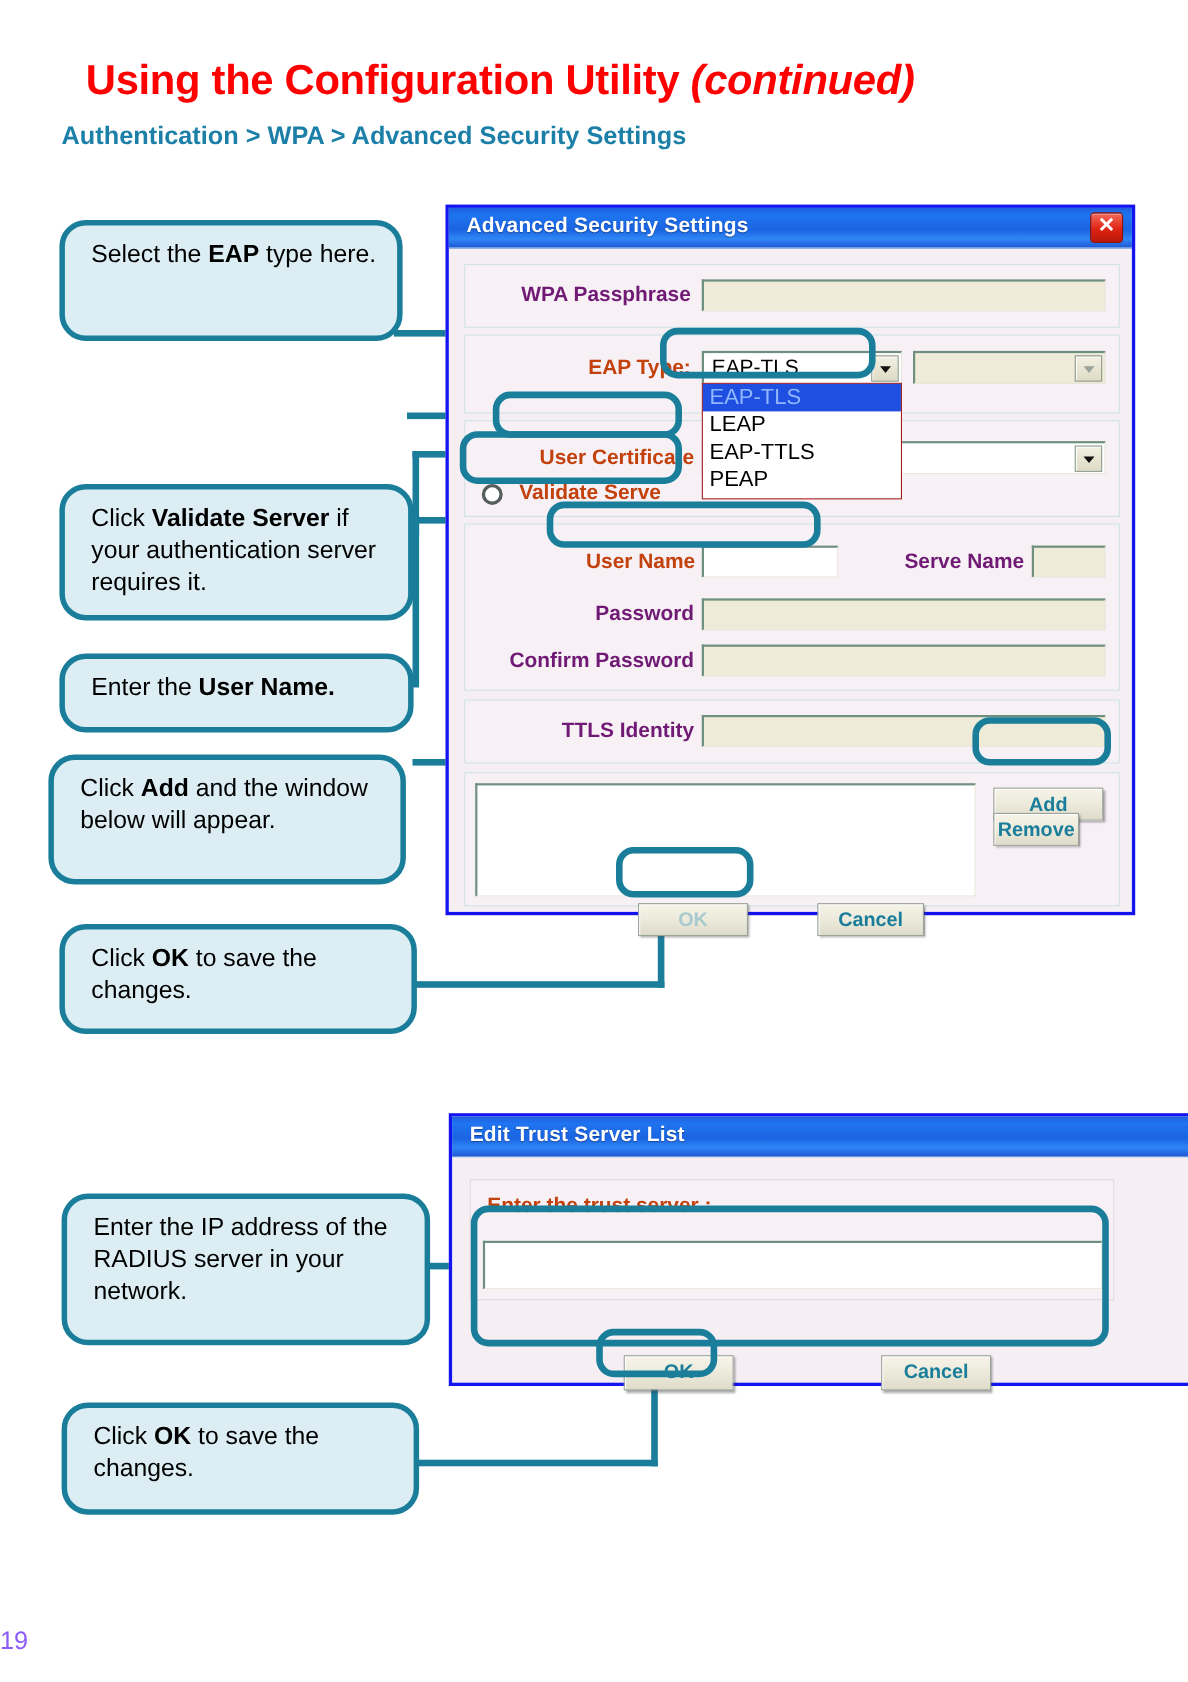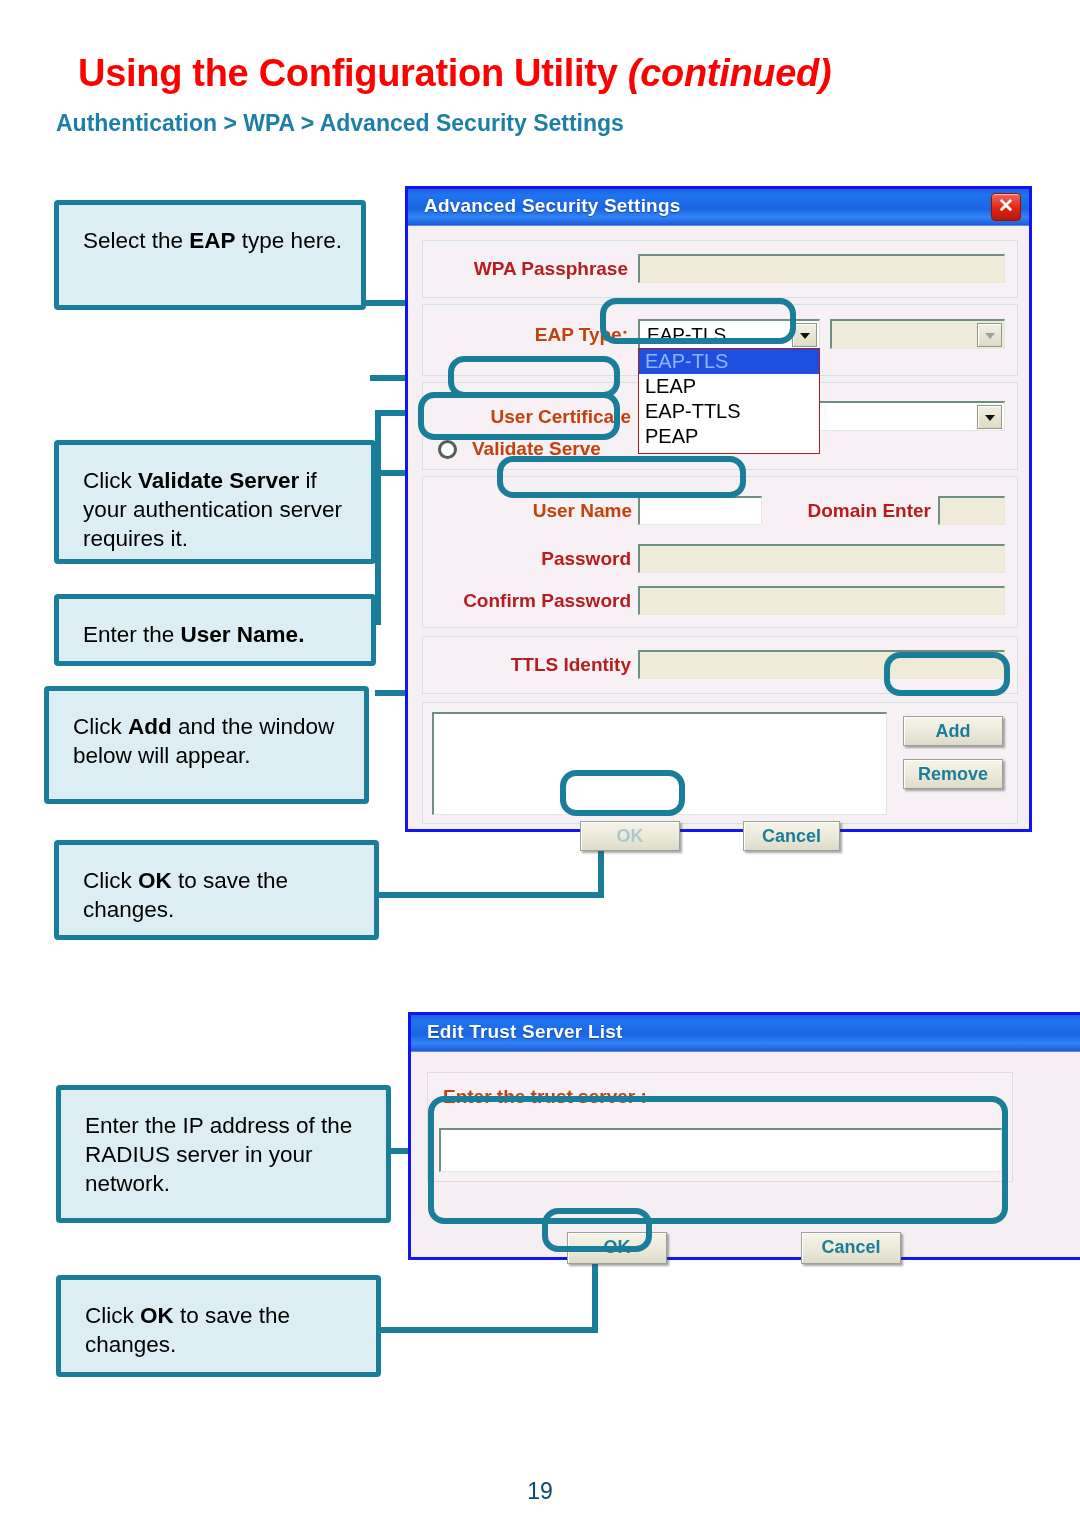--- a/index.html
+++ b/index.html
@@ -39,25 +39,25 @@
     position: absolute;
     background: #1a7e9b;
   }
 
   
   .callout {
     position: absolute;
     box-sizing: border-box;
     background: #dceef4;
     border: 5px solid #1a7e9b;
-    border-radius: 4px;
+    border-radius: 24px;
     color: #000000;
     font-size: 22.5px;
     line-height: 29px;
-    padding: 21px 16px 11px 24px;
+    padding: 11px 16px 11px 24px;
   }
   .callout b { font-weight: bold; }
 
   
   .dialog {
     position: absolute;
     box-sizing: border-box;
     border: 3px solid #1414f0;
     background: #f5eef3;
   }
@@ -96,21 +96,21 @@
   
   .grp {
     position: absolute;
     box-sizing: border-box;
     border: 1px solid #cfe3e3;
     background: #f7f1f6;
   }
 
   .fld-label {
     position: absolute;
-    color: #b91c1c;
+    color: #701a75;
     font-size: 19px;
     font-weight: bold;
     text-align: right;
     white-space: nowrap;
   }
   .fld-label.on { color: #c2410c; }
 
   .textbox {
     position: absolute;
     box-sizing: border-box;
@@ -223,23 +223,22 @@
     border-radius: 16px;
     background: transparent;
     z-index: 30;
     pointer-events: none;
   }
 
   #page-number {
     position: absolute;
     left: 0; right: 0;
     top: 1478px;
-    text-align: center;
     font-size: 23px;
-    color: #0c4a6e;
+    color: #8b5cf6;
   }
 </style>
 </head>
 <body>
 
 <div class="page">
 
   <div id="page-title"><span>Using the Configuration Utility </span><span class="cont">(continued)</span></div>
   <div id="page-subtitle">Authentication &gt; WPA &gt; Advanced Security Settings</div>
 
@@ -326,37 +325,37 @@
       <div id="eap-dropdown-list" style="left:230px; top:122px; width:182px; height:106px;">
         <div class="opt sel">EAP-TLS</div>
         <div class="opt">LEAP</div>
         <div class="opt">EAP-TTLS</div>
         <div class="opt">PEAP</div>
       </div>
 
       <div class="grp" style="left:14px; top:250px; width:596px; height:152px;"></div>
       <div class="fld-label on" style="left:96px; top:274px; width:128px;">User Name</div>
       <div class="textbox white" style="left:230px; top:270px; width:124px; height:29px;"></div>
-      <div class="fld-label" style="left:360px; top:274px; width:163px;">Domain Enter</div>
+      <div class="fld-label" style="left:360px; top:274px; width:163px;">Serve Name</div>
       <div class="textbox" style="left:530px; top:270px; width:67px; height:29px;"></div>
 
       <div class="fld-label" style="left:80px; top:322px; width:143px;">Password</div>
       <div class="textbox" style="left:230px; top:318px; width:367px; height:29px;"></div>
 
       <div class="fld-label" style="left:28px; top:364px; width:195px;">Confirm Password</div>
       <div class="textbox" style="left:230px; top:360px; width:367px; height:29px;"></div>
 
       <div class="grp" style="left:14px; top:410px; width:596px; height:58px;"></div>
       <div class="fld-label" style="left:68px; top:428px; width:155px;">TTLS Identity</div>
       <div class="textbox" style="left:230px; top:424px; width:367px; height:29px;"></div>
 
       <div class="grp" style="left:14px; top:476px; width:596px; height:122px;"></div>
       <div class="listbox" style="left:24px; top:486px; width:455px; height:103px;"></div>
       <div class="btn" style="left:495px; top:490px; width:100px; height:30px;">Add</div>
-      <div class="btn" style="left:495px; top:533px; width:100px; height:30px;">Remove</div>
+      <div class="btn" style="left:495px; top:513px; width:78px; height:30px;">Remove</div>
 
       <div class="btn pale" style="left:172px; top:595px; width:100px; height:30px;">OK</div>
       <div class="btn" style="left:335px; top:595px; width:97px; height:30px;">Cancel</div>
     </div>
   </div>
 
   <div class="ring" style="left:600px; top:298px; width:196px; height:46px;"></div>
   <div class="ring" style="left:448px; top:356px; width:172px; height:42px;"></div>
   <div class="ring" style="left:418px; top:392px; width:202px; height:48px;"></div>
   <div class="ring" style="left:497px; top:456px; width:249px; height:42px;"></div>

